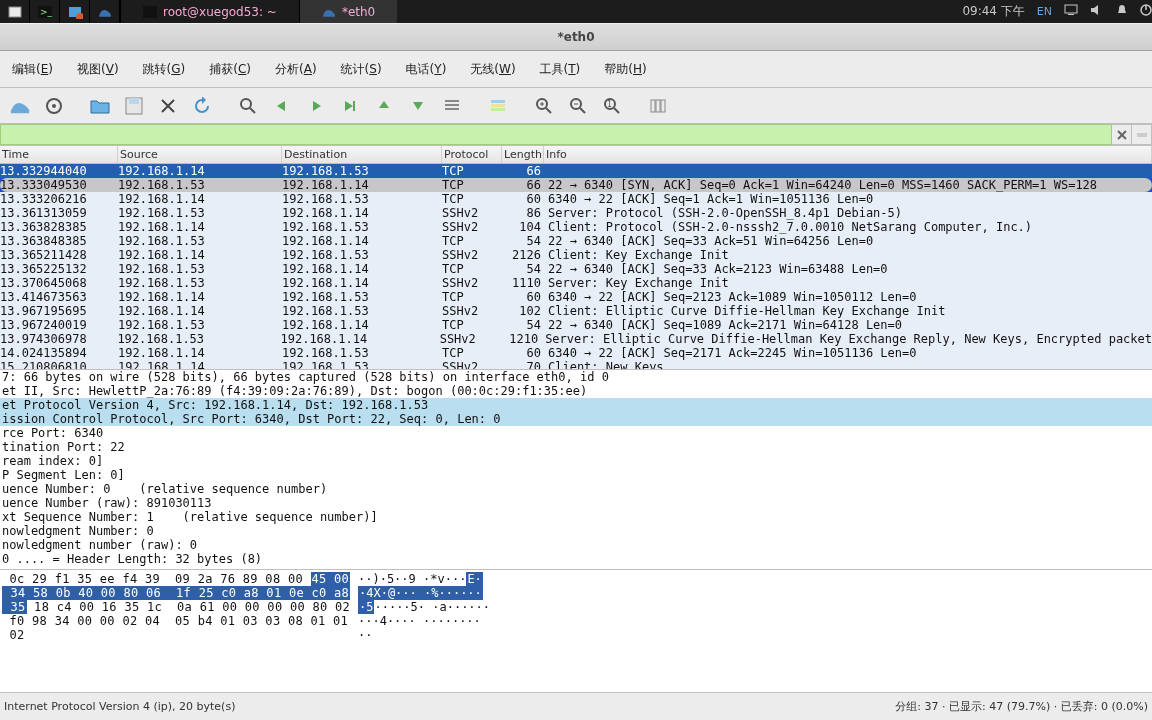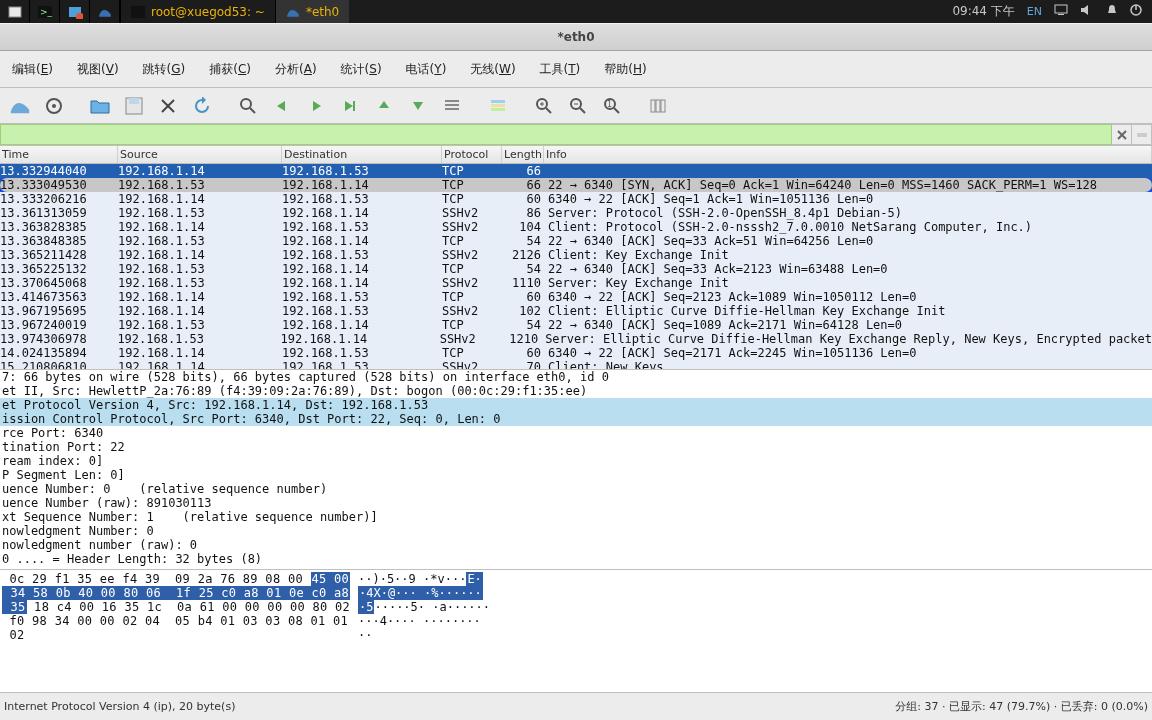--- a/index.html
+++ b/index.html
@@ -24,27 +24,27 @@
   font-size: 12px;
 }
 .sysbar .task-icons { display: flex; align-items: stretch; }
 .sysbar .launcher {
   width: 30px;
   display: flex; align-items: center; justify-content: center;
   border-right: 1px solid #000;
 }
 .sysbar .win {
   display: flex; align-items: center; gap: 6px;
-  padding: 0 10px;
-  color: #eab308;
+  padding: 0 22px;
+  color: #f9a8d4;
   border-left: 1px solid #000;
 }
 .sysbar .win.active { background: #333; }
 .sysbar .spacer { flex: 1; }
-.sysbar .tray { display:flex; align-items:center; gap: 12px; padding-right: 10px; color:#c8c8c8;}
+.sysbar .tray { display:flex; align-items:center; gap: 12px; color:#c8c8c8;}
 .ime-badge { font-size:11px; color:#61a5de; }
 .shark { width:14px; height:12px; }
 
 
 .titlebar {
   height: 28px;
   background: linear-gradient(#dedede,#cfcfcf);
   border-top: 1px solid #f2f2f2;
   border-bottom: 1px solid #a3a3a3;
   display:flex; align-items:center; justify-content:center;

